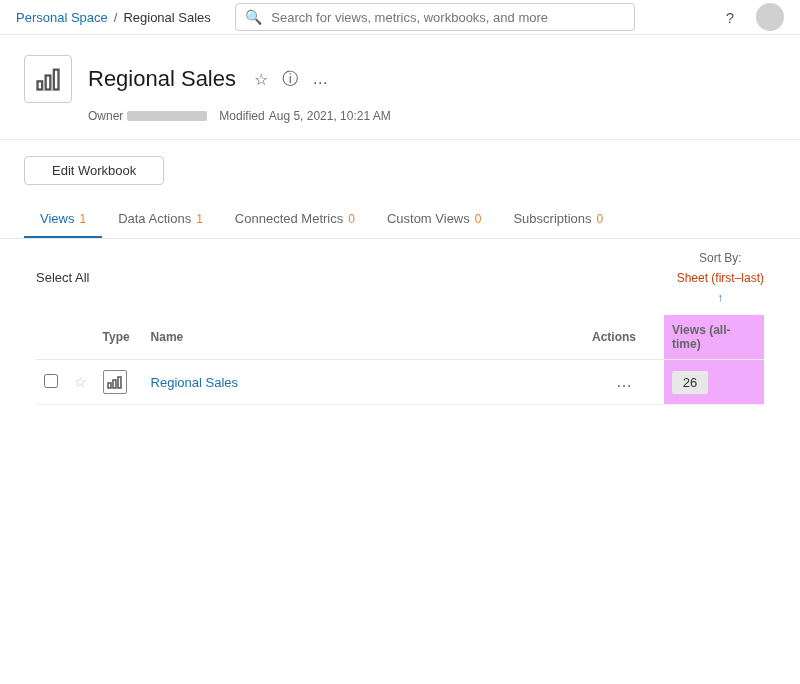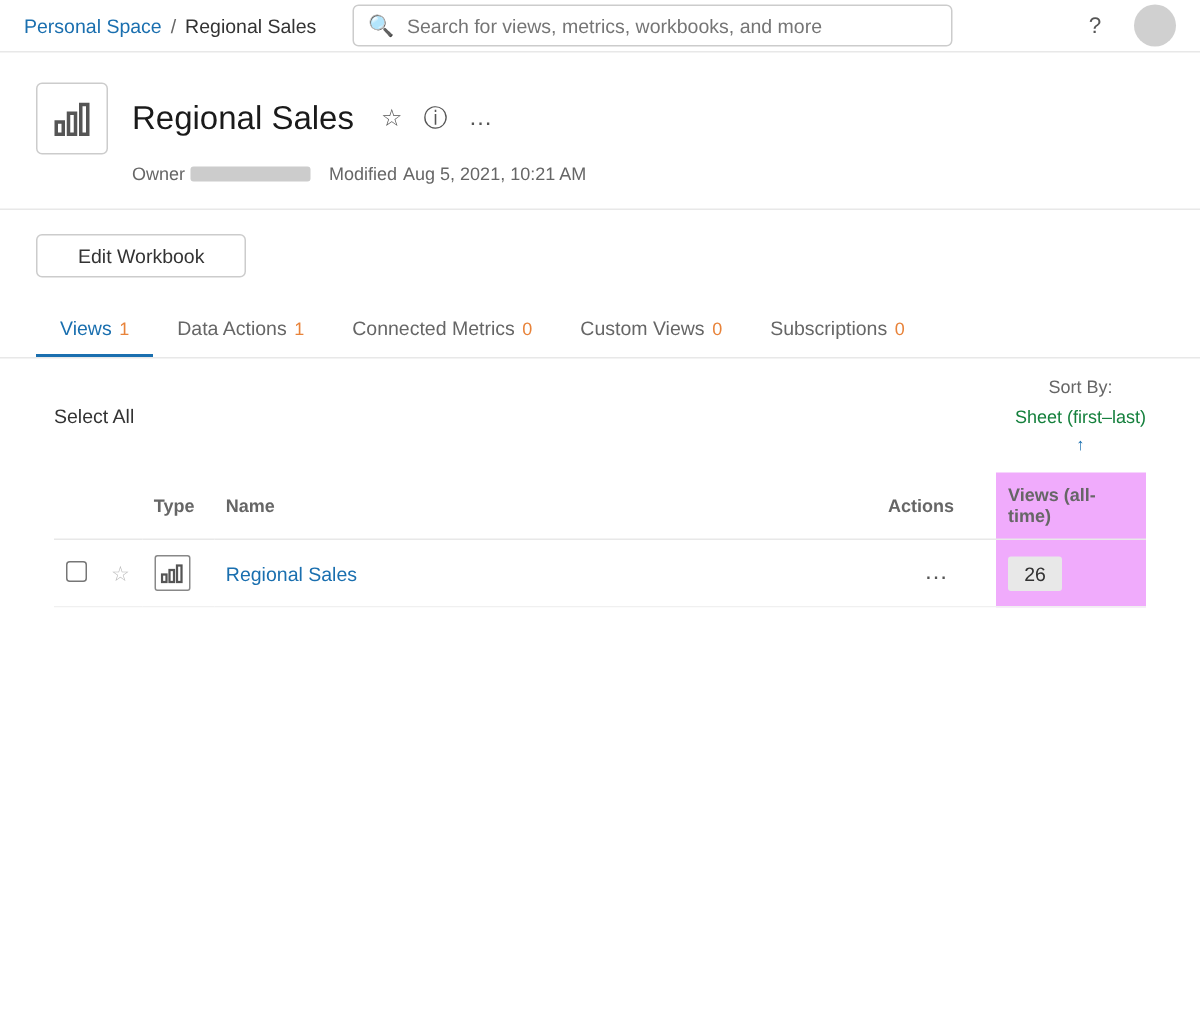--- a/index.html
+++ b/index.html
@@ -197,21 +197,21 @@
     }
     .sort-by-area {
       display: flex;
       align-items: center;
       gap: 6px;
       font-size: 12px;
       color: #666;
       flex-direction: column;
     }
     .sort-value {
-      color: #15803d;
+      color: #c2410c;
       cursor: pointer;
     }
     .sort-arrow { color: #1a6faf; font-size: 11px; }
 
     
     .data-table {
       width: 100%;
       border-collapse: collapse;
     }
     .data-table th {

